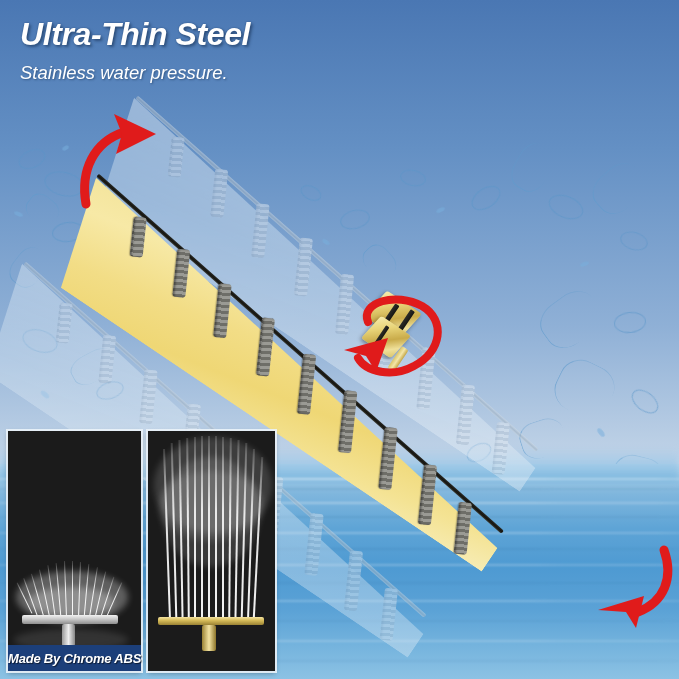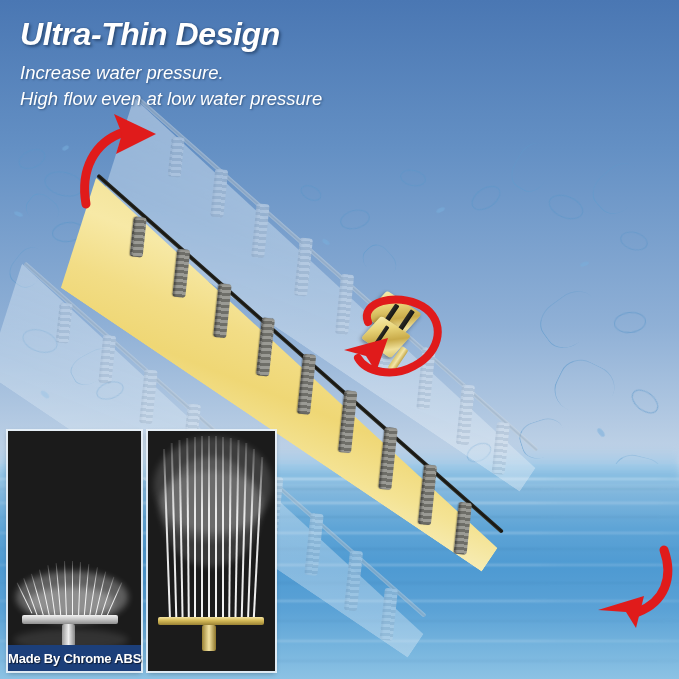--- a/index.html
+++ b/index.html
@@ -73,21 +73,21 @@
   .arrow{position:absolute;}
   .arrow svg{display:block;overflow:visible;}
 
   
   .insets{position:absolute;left:8px;bottom:8px;width:267px;height:240px;display:flex;gap:7px;}
   .inset{flex:1;display:flex;flex-direction:column;
          box-shadow:0 0 0 2px rgba(235,243,250,.9), 0 2px 5px rgba(0,0,0,.35);}
   .photo{position:relative;flex:1;background:#1b1b1b;overflow:hidden;}
   .caption{height:26px;background:#1c3f7a;color:#fff;font-size:13px;font-weight:bold;
            display:flex;align-items:center;justify-content:center;white-space:nowrap;
-           text-shadow:1px 1px 1px rgba(0,0,0,.6);letter-spacing:-.2px;}
+           text-shadow:1px 1px 1px rgba(0,0,0,.6);letter-spacing:-.2px;font-style:italic;}
 
   .jet{position:absolute;background:linear-gradient(180deg,rgba(255,255,255,.15) 0%,rgba(255,255,255,.85) 40%,rgba(255,255,255,.95) 100%);}
   .mist{position:absolute;border-radius:50%;background:rgba(255,255,255,.30);filter:blur(3px);}
   .bar{position:absolute;border-radius:2px;}
   .bar.chrome{background:linear-gradient(180deg,#f2f2f2,#c9c9c9 45%,#8e8e8e);}
   .bar.brass{background:linear-gradient(180deg,#f4e3a0,#d4b957 45%,#9a8234);}
   .stem{position:absolute;border-radius:2px;}
   .stem.chrome{background:linear-gradient(90deg,#8e8e8e,#ededed,#7a7a7a);}
   .stem.brass{background:linear-gradient(90deg,#9a8234,#f3e3a2,#8d7529);}
 </style>
@@ -225,23 +225,22 @@
     </svg>
   </div>
 
   <div class="arrow" style="left:578px;top:544px;">
     <svg width="100" height="92" viewBox="0 0 100 92">
       <path d="M86 6 C96 34, 86 58, 60 68" stroke="#e01b1b" stroke-width="9" fill="none" stroke-linecap="round"></path>
       <path d="M20 66 L66 52 L58 84 L48 68 Z" fill="#e01b1b"></path>
     </svg>
   </div>
 
-  <div class="title">Ultra-Thin Design</div>
-  <div class="subline sub1">Increase water pressure.</div>
-  <div class="subline sub2">High flow even at low water pressure</div>
+  <div class="title">Ultra-Thin Steel</div>
+  <div class="subline sub1">Stainless water pressure.</div>
 
   <div class="insets">
 
     <div class="inset">
       <div class="photo">
         <div class="mist" style="left:8px;top:140px;width:112px;height:52px;"></div>
         <div class="jet" style="left:16px;top:150px;width:1.4px;height:34px;transform:rotate(-26deg);"></div>
         <div class="jet" style="left:22px;top:146px;width:1.4px;height:40px;transform:rotate(-20deg);"></div>
         <div class="jet" style="left:29px;top:142px;width:1.4px;height:44px;transform:rotate(-16deg);"></div>
         <div class="jet" style="left:36px;top:138px;width:1.4px;height:48px;transform:rotate(-12deg);"></div>

